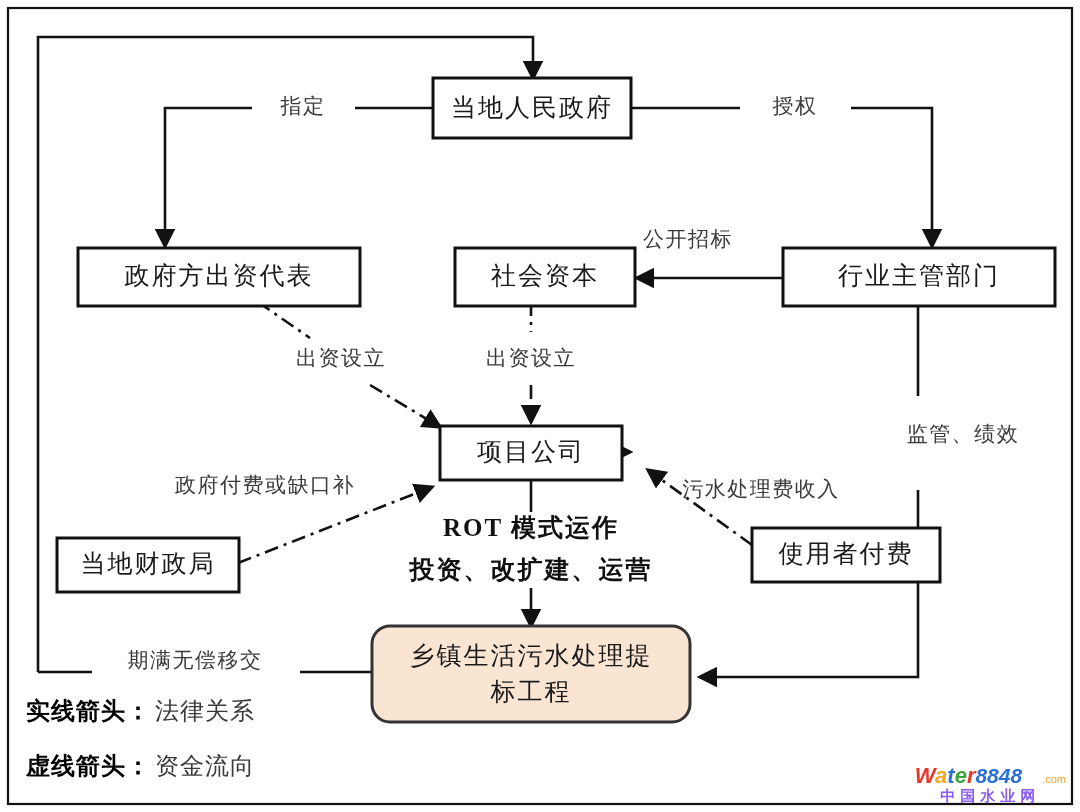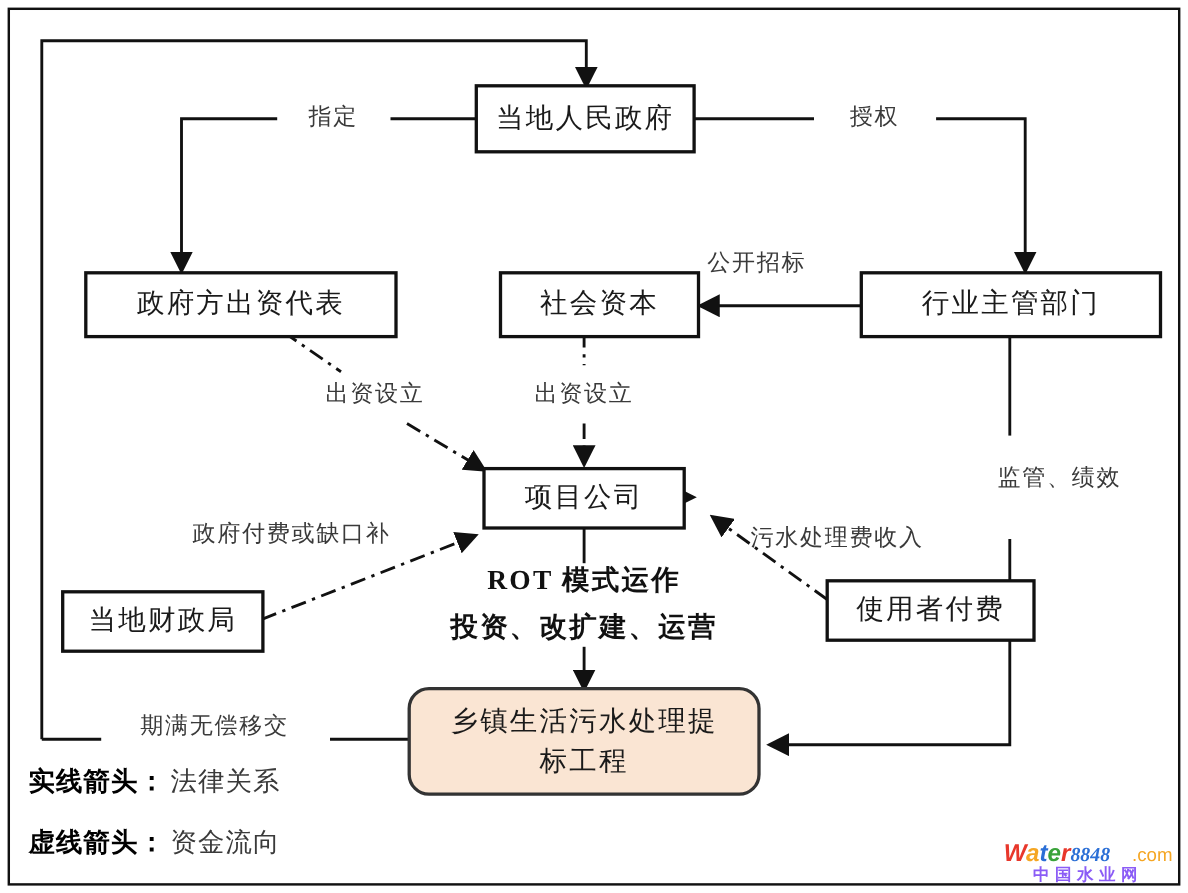--- a/index.html
+++ b/index.html
@@ -48,22 +48,22 @@
     position:absolute; right:14px; bottom:8px;
     text-align:center; line-height:1.05;
     font-family:"Liberation Sans","DejaVu Sans",sans-serif;
   }
   #wm-top{font-size:22px;font-weight:bold;font-style:italic;letter-spacing:0px;}
   #wm-top .l1{color:#e8372b;}
   #wm-top .l2{color:#f5a623;}
   #wm-top .l3{color:#2b6fd6;}
   #wm-top .l4{color:#3aa33a;}
   #wm-top .l5{color:#e8372b;}
-  #wm-top .num{color:#2b6fd6;font-size:18px;font-family:Liberation Serif, serif;}
-  #wm-top .dotcom{color:#f5a623;font-size:17px;font-style:normal;font-weight:normal;padding-left:20px;}
+  #wm-top .num{color:#2b6fd6;font-size:21px;}
+  #wm-top .dotcom{color:#f5a623;font-size:11px;font-style:normal;font-weight:normal;padding-left:20px;}
   #wm-bottom{
     font-size:15px;color:#8b5cf6;font-weight:bold;letter-spacing:5px;
     margin-top:1px;
   }
 </style>
 </head>
 <body>
 
 <div id="canvas">
 

